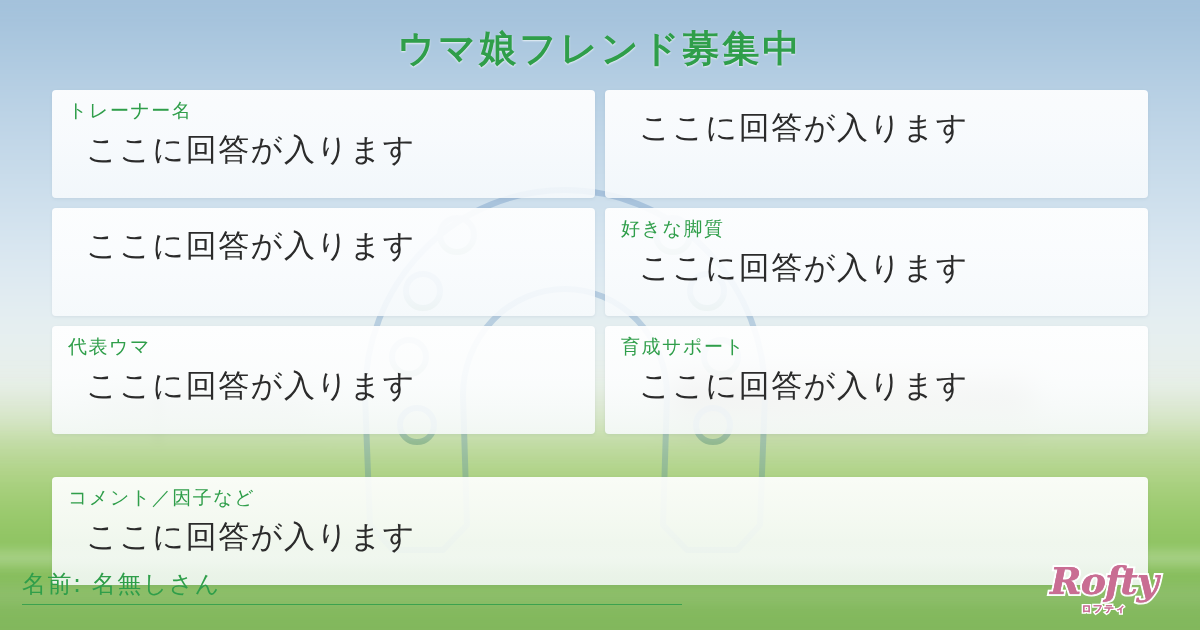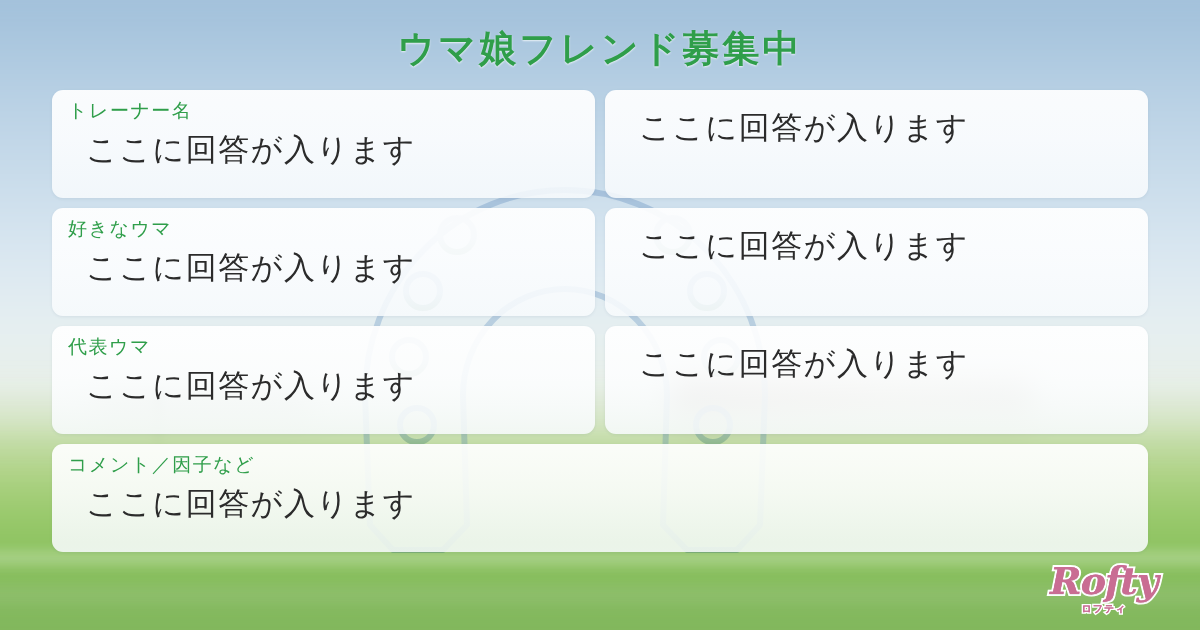--- a/index.html
+++ b/index.html
@@ -160,34 +160,35 @@
   }
 
   .row {
     display: flex;
     gap: 10px;
     margin-bottom: 10px;
   }
 
   .card {
     position: relative;
-    border-radius: 11px;
+    border-radius: 4px;
     background: linear-gradient(180deg,
         rgba(255,255,255,0.93) 0%,
         rgba(253,254,255,0.90) 45%,
         rgba(248,251,253,0.86) 100%);
     box-shadow: 0 1px 3px rgba(70,100,130,0.10);
     padding: 10px 16px 14px 16px;
     box-sizing: border-box;
     height: 108px;
   }
   .card.half { flex: 1 1 0; }
   .card.full {
     width: 100%;
     height: 108px;
+    margin-top: 33px;
   }
 
   .field-label {
     color: #2f9e4a;
     font-size: 19px;
     font-weight: 500;
     letter-spacing: 1.5px;
     line-height: 1.15;
   }
   .field-value {
@@ -344,47 +345,52 @@
           <div class="field-label">トレーナー名</div>
           <div class="field-value">ここに回答が入ります</div>
         </div>
         <div class="card half">
           <div class="field-value">ここに回答が入ります</div>
         </div>
       </div>
 
       <div class="row">
         <div class="card half">
-          <div class="field-label">好きなウマ</div>
-          <div class="field-value">ここに回答が入ります</div>
-        </div>
-        <div class="card half">
+          <div class="field-value">ここに回答が入ります</div>
+        </div>
+        <div class="card half">
+          <div class="field-label">好きな脚質</div>
           <div class="field-value">ここに回答が入ります</div>
         </div>
       </div>
 
       <div class="row">
         <div class="card half">
           <div class="field-label">代表ウマ</div>
           <div class="field-value">ここに回答が入ります</div>
         </div>
         <div class="card half">
+          <div class="field-label">育成サポート</div>
           <div class="field-value">ここに回答が入ります</div>
         </div>
       </div>
 
       <div class="row">
         <div class="card full">
           <div class="field-label">コメント／因子など</div>
           <div class="field-value">ここに回答が入ります</div>
         </div>
       </div>
 
     </div>
 
+    <div class="footer">
+      <div class="footer-name">名前: 名無しさん</div>
+      <div class="footer-rule"></div>
+    </div>
 
     <div class="logo">
       <div class="logo-wordmark">Rofty</div>
       <div class="logo-wordmark-fill">Rofty</div>
       <div class="logo-sub">ロフティ</div>
       <div class="logo-sub-fill">ロフティ</div>
     </div>
 
   </div>
 </div>

